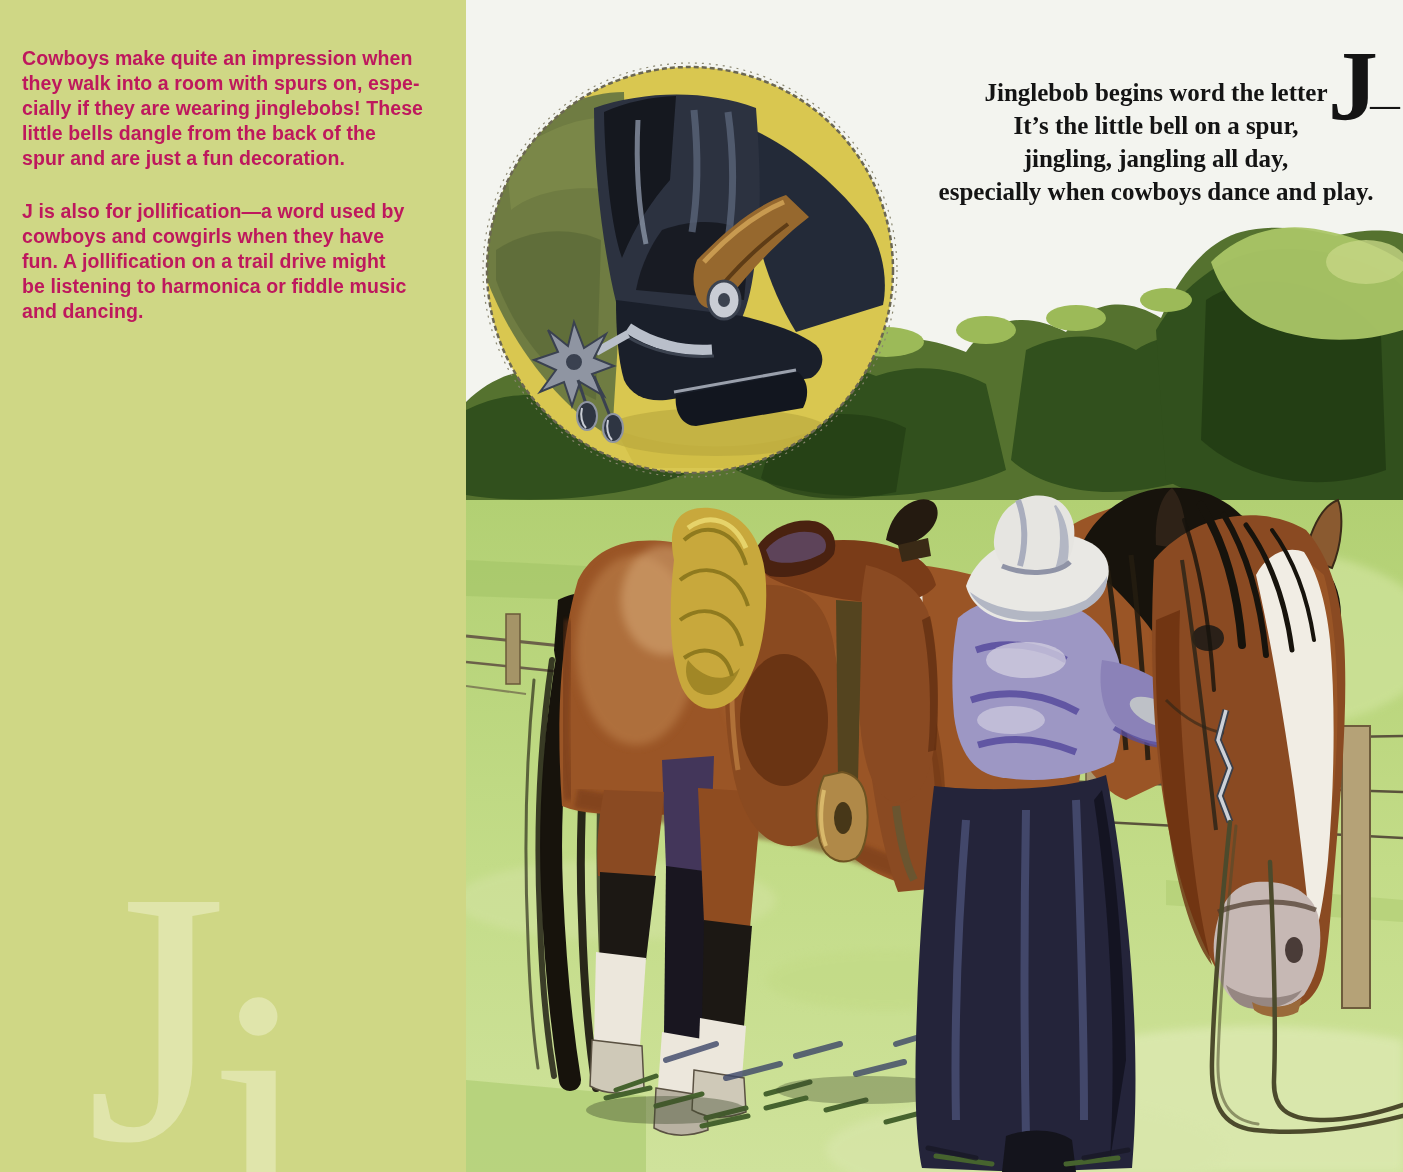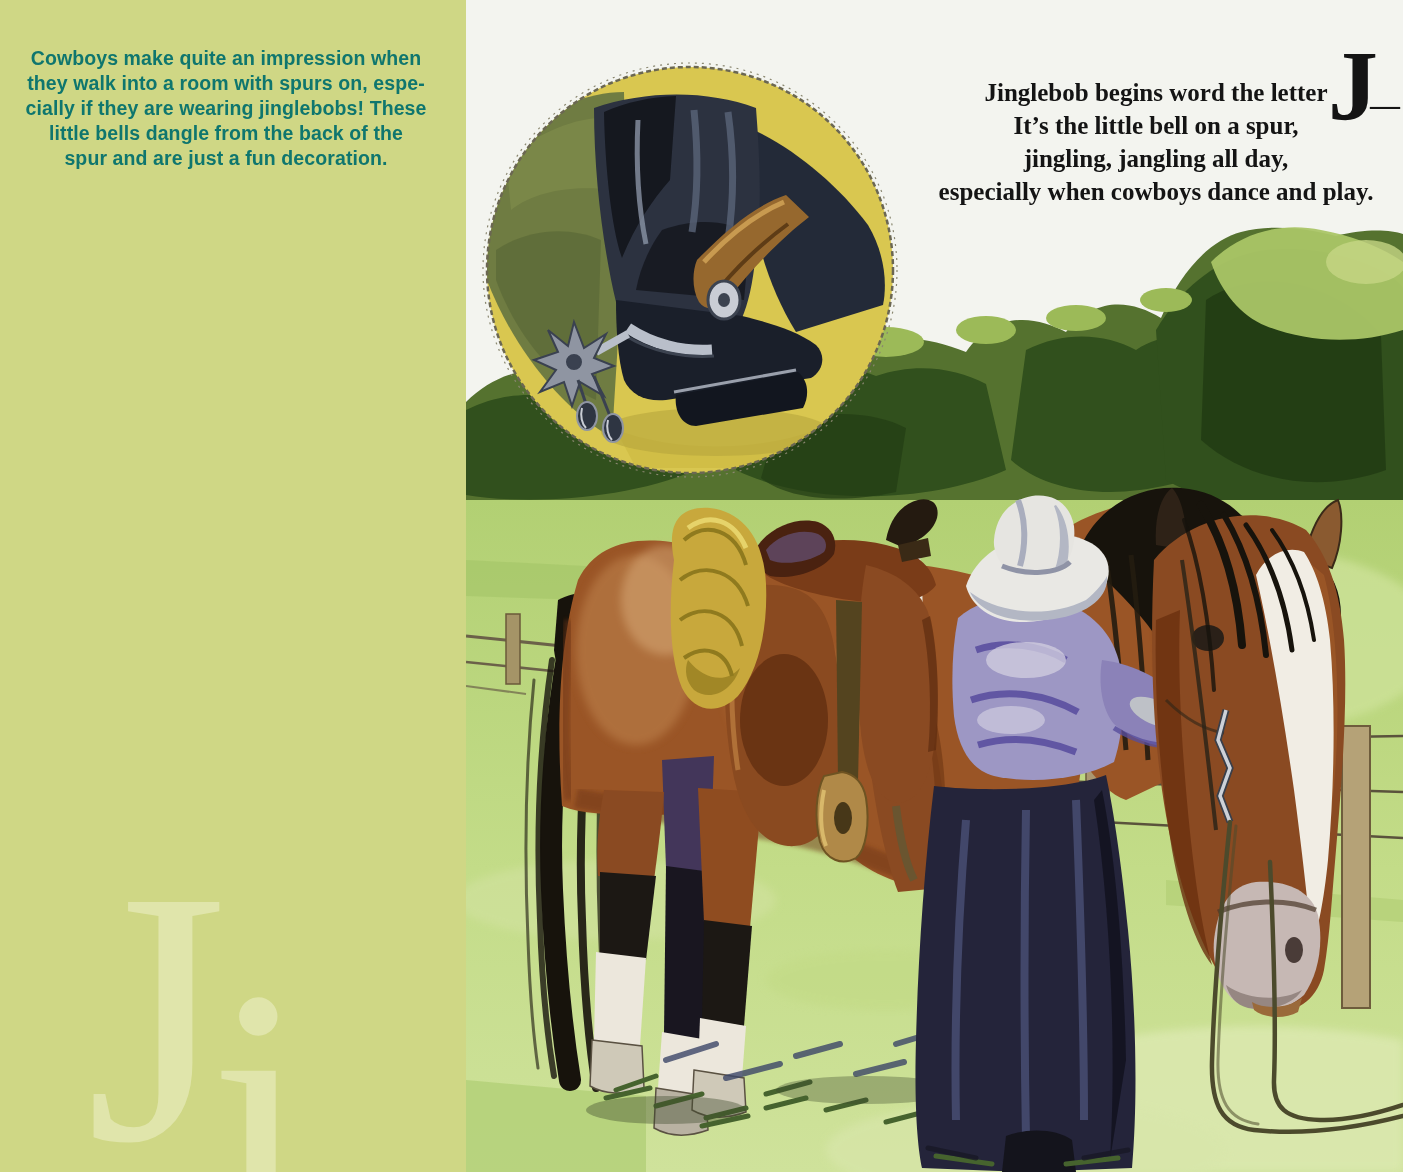--- a/index.html
+++ b/index.html
@@ -4,22 +4,22 @@
 <style>
   * { margin:0; padding:0; box-sizing:border-box; }
   html,body { width:1403px; height:1172px; overflow:hidden; background:#ffffff; }
   .page { position:relative; width:1403px; height:1172px; overflow:hidden;
           font-family:"Liberation Sans", sans-serif; }
 
   
   .sidebar { position:absolute; left:0; top:0; width:466px; height:1172px;
              background:#cfd785; overflow:hidden; }
   .sidebar .para { position:relative; margin-left:22px; width:408px;
-                   color:#0f766e; font-size:19.5px; line-height:25px; font-weight:bold;
-                   letter-spacing:0.1px;text-align:center; }
+                   color:#be185d; font-size:19.5px; line-height:25px; font-weight:bold;
+                   letter-spacing:0.1px; }
   .para.p1 { margin-top:46px; }
   .para.p2 { margin-top:28px; }
   .para .lead { font-weight:bold; }
 
   .watermark-cap, .watermark-low {
       position:absolute; color:#e0e5ab; font-family:"Liberation Serif", serif;
       font-size:362px; line-height:1; font-weight:normal; }
   .watermark-cap { left:86px;  top:836px; }
   .watermark-low { left:208px; top:934px; }
 
@@ -37,20 +37,24 @@
                font-size:100px; line-height:1; font-weight:bold; }
   .poem .dash { position:absolute; left:534px; top:12px; font-size:30px; }
 </style>
 </head>
 <body>
 
 <div class="page">
 
   <aside class="sidebar">
     <div class="para p1">Cowboys make quite an impression when<br>they walk into a room with spurs on, espe-<br>cially if they are wearing jinglebobs! These<br>little bells dangle from the back of the<br>spur and are just a fun decoration.</div>
+    <div class="para p2">
+      <span class="lead">J</span><span> is also for jollification—a word used by</span><br>
+      <span>cowboys and cowgirls when they have<br>fun. A jollification on a trail drive might<br>be listening to harmonica or fiddle music<br>and dancing.</span>
+    </div>
     <div class="watermark-cap">J</div>
     <div class="watermark-low">j</div>
   </aside>
 
   <main class="art">
     <svg width="937" height="1172" viewBox="0 0 937 1172" xmlns="http://www.w3.org/2000/svg">
       <defs>
         <linearGradient id="meadowG" x1="0" y1="500" x2="0" y2="1172" gradientUnits="userSpaceOnUse">
           <stop offset="0" stop-color="#b2d073"></stop>
           <stop offset="0.55" stop-color="#c3dc88"></stop>

